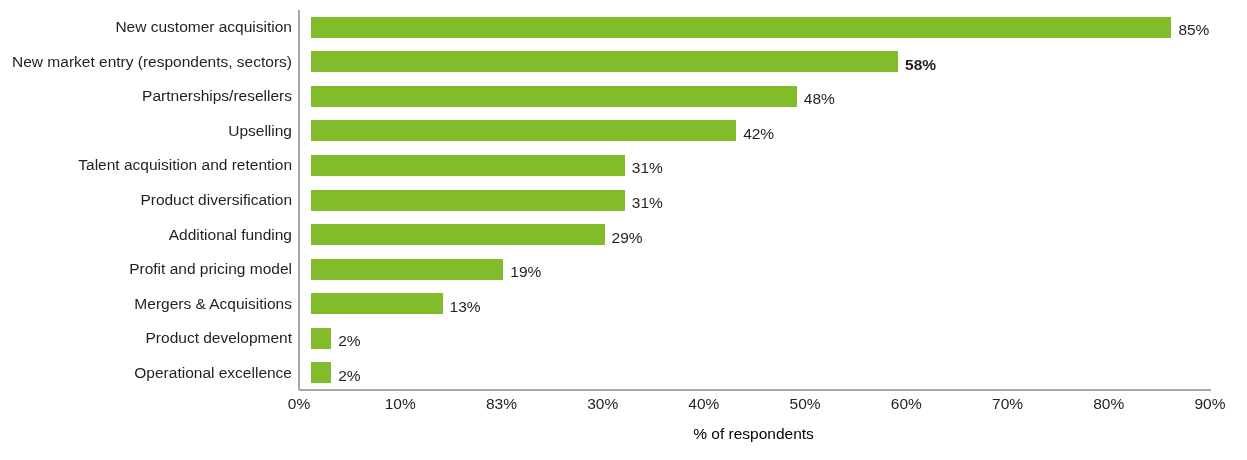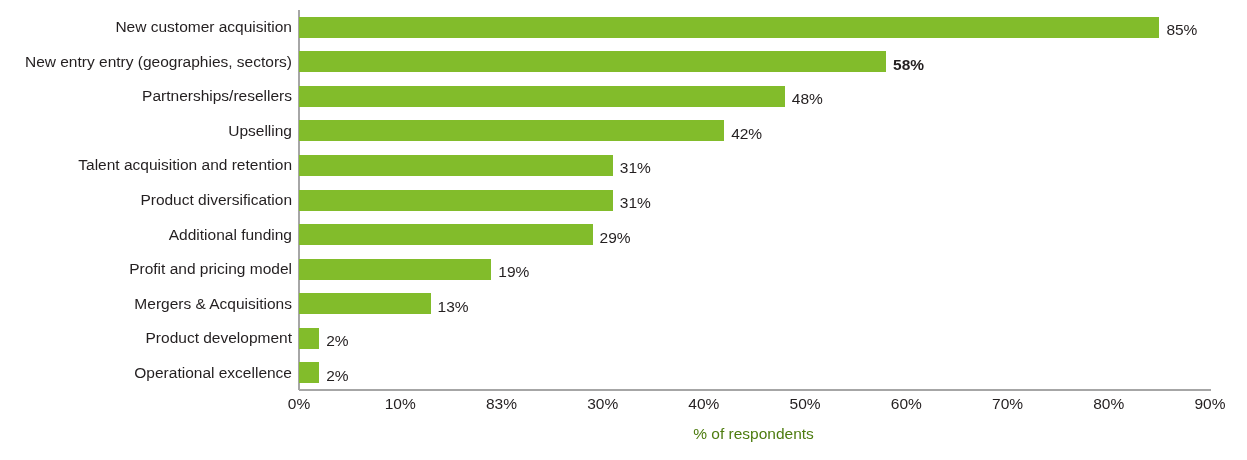--- a/index.html
+++ b/index.html
@@ -59,21 +59,21 @@
     text-align: right;
     font-size: 15.5px;
     line-height: 18px;
     color: #231f20;
     white-space: nowrap;
   }
 
   
   .bar-row {
     position: absolute;
-    left: 0;
+    left: 12px;
     height: 27px;
   }
   .bar {
     position: absolute;
     left: 0;
     top: 0;
     height: 21px;
     background: #82bc2b;
   }
   .bar-value {
@@ -105,36 +105,36 @@
   }
 
   .axis-title {
     position: absolute;
     top: 424px;
     left: 0;
     width: 1247px;
     text-align: center;
     font-size: 15.5px;
     line-height: 20px;
-    color: #4d7c0f;
+    color: #000000;
   }
   
   .axis-title > span {
     position: relative;
     left: 130px;
   }
 </style>
 </head>
 <body>
 
 <div id="chart-root">
 
   <div class="cat-labels">
       <div class="cat-label" style="top: 8.27273px;">New customer acquisition</div>
-      <div class="cat-label" style="top: 42.8182px;">New entry entry (geographies, sectors)</div>
+      <div class="cat-label" style="top: 42.8182px;">New market entry (respondents, sectors)</div>
       <div class="cat-label" style="top: 77.3636px;">Partnerships/resellers</div>
       <div class="cat-label" style="top: 111.909px;">Upselling</div>
       <div class="cat-label" style="top: 146.455px;">Talent acquisition and retention</div>
       <div class="cat-label" style="top: 181px;">Product diversification</div>
       <div class="cat-label" style="top: 215.545px;">Additional funding</div>
       <div class="cat-label" style="top: 250.091px;">Profit and pricing model</div>
       <div class="cat-label" style="top: 284.636px;">Mergers &amp; Acquisitions</div>
       <div class="cat-label" style="top: 319.182px;">Product development</div>
       <div class="cat-label" style="top: 353.727px;">Operational excellence</div>
     </div>

